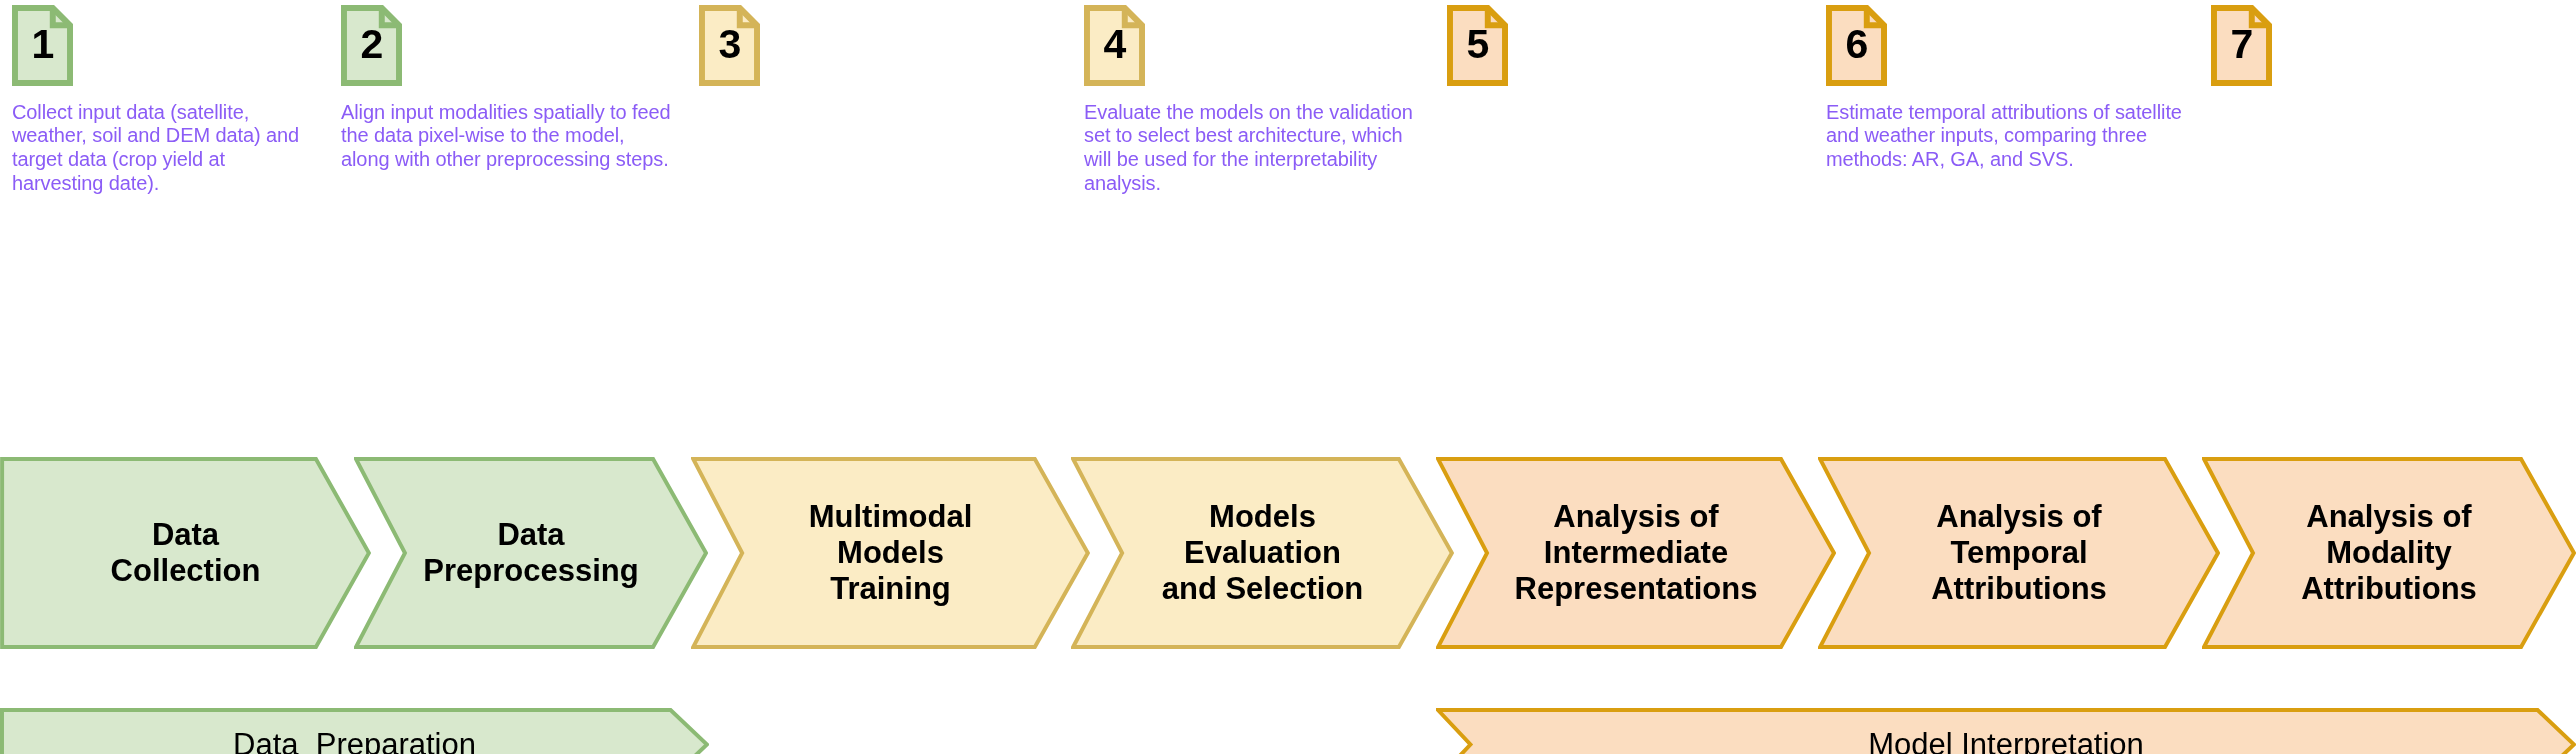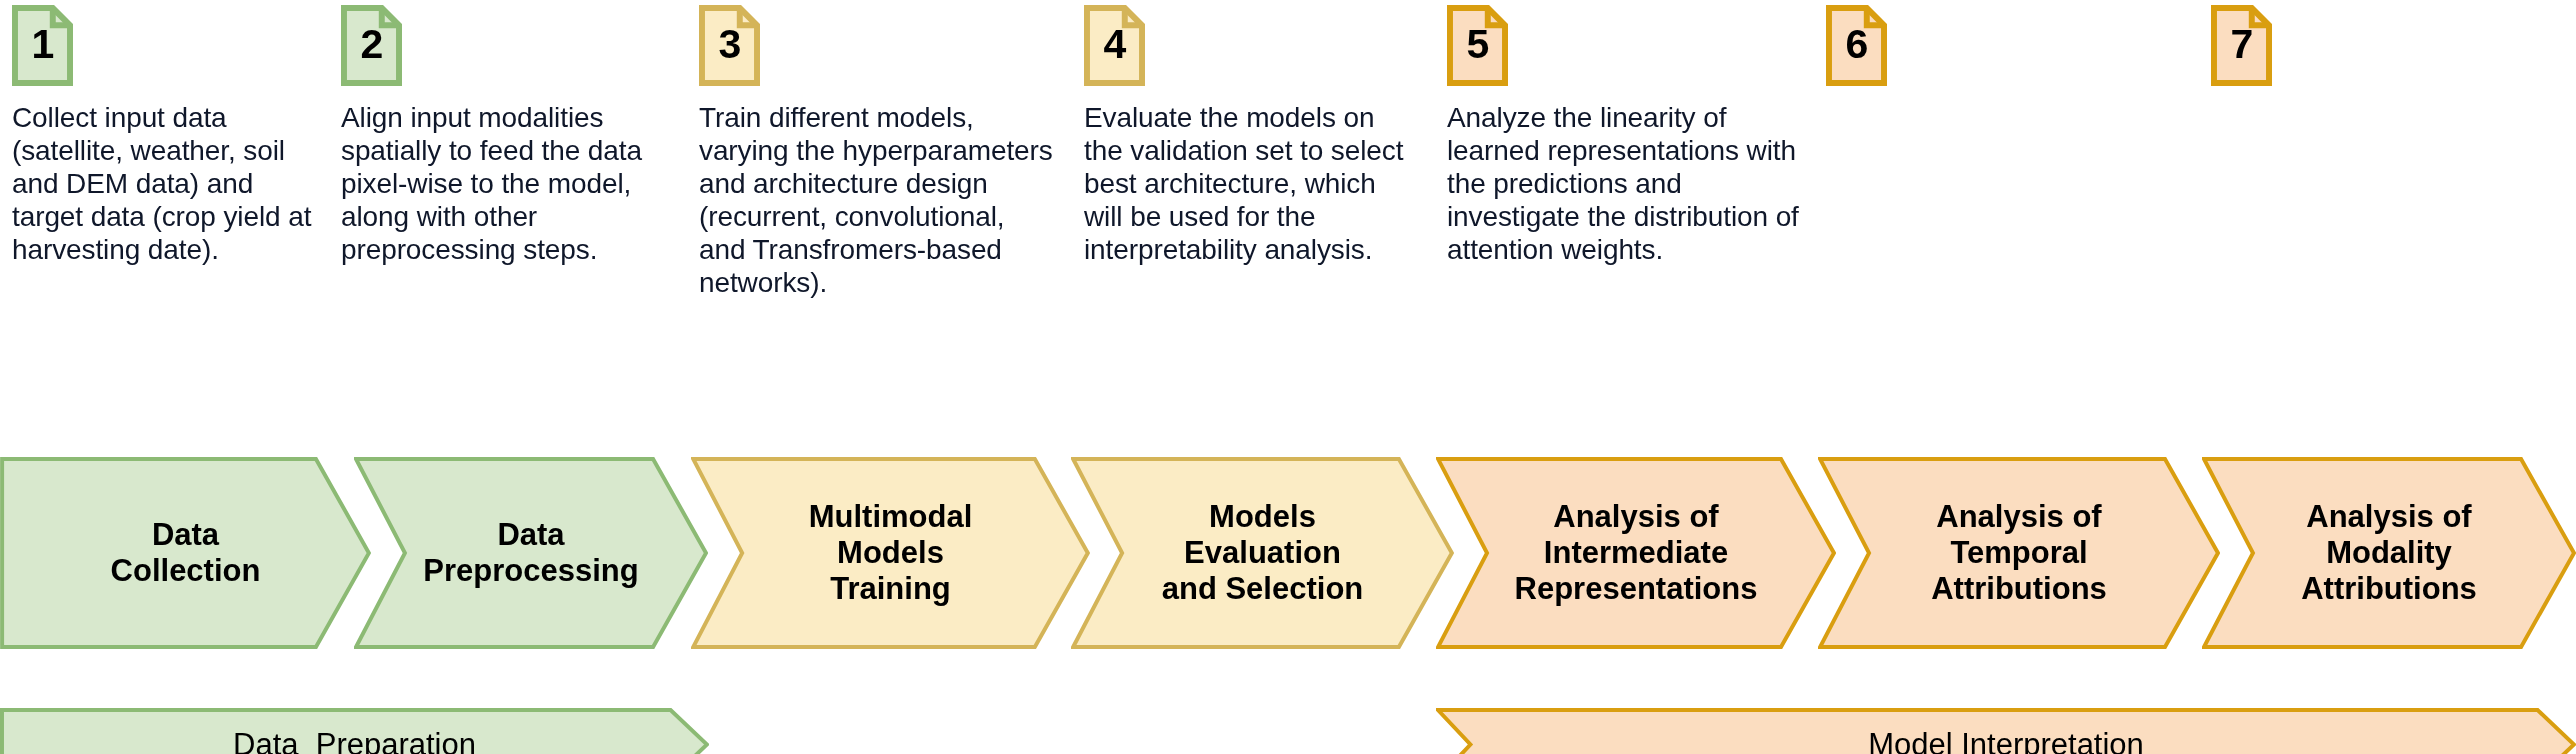--- a/index.html
+++ b/index.html
@@ -55,23 +55,23 @@
     justify-content: center;
     font-size: 41px;
     font-weight: bold;
     line-height: 1;
     color: #000000;
     letter-spacing: -0.7px;
     padding-bottom: 2.6px;
     box-sizing: border-box;
   }
   .step-desc {
-    font-size: 28px;
+    font-size: 20px;
     line-height: 1.18;
-    color: #0f172a;
+    color: #8b5cf6;
     letter-spacing: -0.1px;
     white-space: pre-line;
   }
 
   
   .chevron-row {
     position: absolute;
     left: 0;
     top: 690;
     width: 2160px;
@@ -160,50 +160,49 @@
         <div class="step-desc">Align input modalities spatially to feed the data pixel-wise to the model, along with other preprocessing steps.</div>
       </div>
       <div class="step-col" style="width: 385px;">
         <div class="badge">
           <svg width="61" height="81" viewBox="0 0 92 122">
             <path d="M 4.5 4.5 L 61.5 4.5 L 87.5 30.5 L 87.5 117.5 L 4.5 117.5 Z" fill="#fbecc5" stroke="#d4b458" stroke-width="9" stroke-linejoin="miter"></path>
             <path d="M 61.5 4.5 L 61.5 30.5 L 87.5 30.5" fill="none" stroke="#d4b458" stroke-width="9" stroke-linejoin="miter"></path>
           </svg>
           <div class="badge-num">3</div>
         </div>
-        <div class="step-desc">Train different models, varying the hyperparameters and architecture design (recurrent, convolutional, and Transfromers-based networks).</div>
       </div>
       <div class="step-col" style="width: 363px;">
         <div class="badge">
           <svg width="61" height="81" viewBox="0 0 92 122">
             <path d="M 4.5 4.5 L 61.5 4.5 L 87.5 30.5 L 87.5 117.5 L 4.5 117.5 Z" fill="#fbecc5" stroke="#d4b458" stroke-width="9" stroke-linejoin="miter"></path>
             <path d="M 61.5 4.5 L 61.5 30.5 L 87.5 30.5" fill="none" stroke="#d4b458" stroke-width="9" stroke-linejoin="miter"></path>
           </svg>
           <div class="badge-num">4</div>
         </div>
         <div class="step-desc">Evaluate the models on the validation set to select best architecture, which will be used for the interpretability analysis.</div>
       </div>
       <div class="step-col" style="width: 379px;">
         <div class="badge">
           <svg width="61" height="81" viewBox="0 0 92 122">
             <path d="M 4.5 4.5 L 61.5 4.5 L 87.5 30.5 L 87.5 117.5 L 4.5 117.5 Z" fill="#fbddc0" stroke="#d99e10" stroke-width="9" stroke-linejoin="miter"></path>
             <path d="M 61.5 4.5 L 61.5 30.5 L 87.5 30.5" fill="none" stroke="#d99e10" stroke-width="9" stroke-linejoin="miter"></path>
           </svg>
           <div class="badge-num">5</div>
         </div>
-        <div class="step-desc">Analyze the linearity of learned representations with the predictions and investigate the distribution of attention weights.</div>
       </div>
       <div class="step-col" style="width: 385px;">
         <div class="badge">
           <svg width="61" height="81" viewBox="0 0 92 122">
             <path d="M 4.5 4.5 L 61.5 4.5 L 87.5 30.5 L 87.5 117.5 L 4.5 117.5 Z" fill="#fbddc0" stroke="#d99e10" stroke-width="9" stroke-linejoin="miter"></path>
             <path d="M 61.5 4.5 L 61.5 30.5 L 87.5 30.5" fill="none" stroke="#d99e10" stroke-width="9" stroke-linejoin="miter"></path>
           </svg>
           <div class="badge-num">6</div>
         </div>
+        <div class="step-desc">Estimate temporal attributions of satellite and weather inputs, comparing three methods: AR, GA, and SVS.</div>
       </div>
       <div class="step-col" style="width: 376px;">
         <div class="badge">
           <svg width="61" height="81" viewBox="0 0 92 122">
             <path d="M 4.5 4.5 L 61.5 4.5 L 87.5 30.5 L 87.5 117.5 L 4.5 117.5 Z" fill="#fbddc0" stroke="#d99e10" stroke-width="9" stroke-linejoin="miter"></path>
             <path d="M 61.5 4.5 L 61.5 30.5 L 87.5 30.5" fill="none" stroke="#d99e10" stroke-width="9" stroke-linejoin="miter"></path>
           </svg>
           <div class="badge-num">7</div>
         </div>
       </div>

